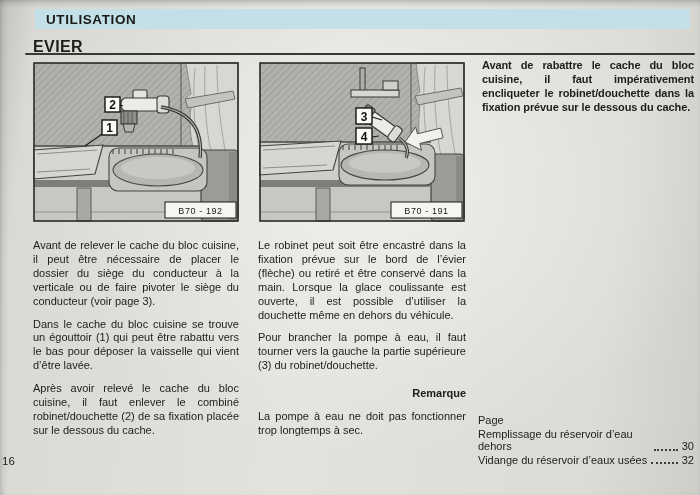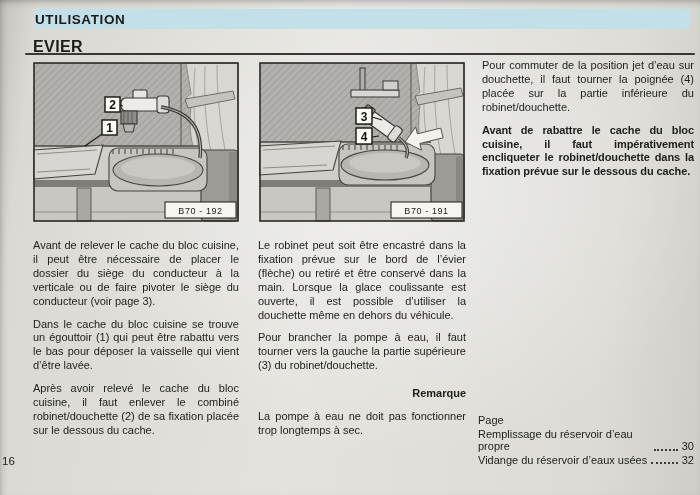--- a/index.html
+++ b/index.html
@@ -9,21 +9,21 @@
     color:#1d1d1b;
     background:
       radial-gradient(ellipse at 55% 38%, rgba(255,255,255,0.45), rgba(255,255,255,0) 62%),
       linear-gradient(97deg,#c3c2bd 0,#dad9d4 5%,#e3e2dd 45%,#dcdbd6 85%,#cecdc8 100%);
     box-shadow:inset 0 6px 8px -6px rgba(0,0,0,.35), inset 6px 0 10px -7px rgba(0,0,0,.3);
   }
   .abs{position:absolute;}
   
   .header-bar{left:35px;top:9px;width:655px;height:20px;background:#c3dfe8;
     display:flex;align-items:center;}
-  .header-title{font-size:13.5px;font-weight:bold;letter-spacing:.6px;color:#1a1a18;}
+  .header-title{font-size:13.5px;font-weight:bold;letter-spacing:.6px;padding-left:11px;color:#1a1a18;}
   .section-title{left:33px;top:38px;font-size:16px;font-weight:bold;letter-spacing:.4px;}
   .rule{left:25px;top:53px;width:670px;height:2px;background:#393834;border-radius:1px;}
   
   .col{font-size:11px;line-height:13.9px;text-align:justify;}
   .col p{margin:0 0 9px 0;}
   .col-left{left:33px;top:239px;width:206px;}
   .col-mid{left:258px;top:239px;width:208px;}
   .col-right{left:482px;top:59px;width:212px;}
   .bold-para{font-weight:bold;letter-spacing:-.1px;}
   .note-head{font-weight:bold;margin:14px 0 9px 0 !important;text-align:right;}
@@ -168,41 +168,40 @@
   <line x1="113" y1="75" x2="120" y2="74" stroke="#1c1c18" stroke-width="1.2"></line>
   <rect x="97" y="66" width="16" height="16" fill="#fcfbf8" stroke="#14140f" stroke-width="1.4"></rect>
   <text class="callout" x="105" y="78.5" text-anchor="middle">4</text>
 
   <rect x="132" y="140" width="71" height="16" fill="#f6f5f1" stroke="#1a1a16" stroke-width="1"></rect>
   <text class="figid" x="167.5" y="151.5" text-anchor="middle">B70 - 191</text>
   <rect x="1" y="1" width="204" height="158" fill="none" stroke="#2b2a26" stroke-width="1.6"></rect>
 </svg>
 
 <div class="abs col col-right">
-  <p>Pour commuter de la position jet d’eau sur douchette, il faut tourner la poignée (4) placée sur la partie inférieure du robinet/douchette.</p>
   <p class="bold-para">Avant de rabattre le cache du bloc cuisine, il faut impérativement encliqueter le robinet/douchette dans la fixation prévue sur le dessous du cache.</p>
 </div>
 
 <div class="abs col col-left">
   <p>Avant de relever le cache du bloc cuisine, il peut être nécessaire de placer le dossier du siège du conducteur à la verticale ou de faire pivoter le siège du conducteur (voir page 3).</p>
   <p>Dans le cache du bloc cuisine se trouve un égouttoir (1) qui peut être rabattu vers le bas pour déposer la vaisselle qui vient d’être lavée.</p>
   <p>Après avoir relevé le cache du bloc cuisine, il faut enlever le combiné robinet/douchette (2) de sa fixation placée sur le dessous du cache.</p>
 </div>
 
 <div class="abs col col-mid">
   <p>Le robinet peut soit être encastré dans la fixation prévue sur le bord de l’évier (flèche) ou retiré et être conservé dans la main. Lorsque la glace coulissante est ouverte, il est possible d’utiliser la douchette même en dehors du véhicule.</p>
   <p>Pour brancher la pompe à eau, il faut tourner vers la gauche la partie supérieure (3) du robinet/douchette.</p>
   <p class="note-head">Remarque</p>
   <p>La pompe à eau ne doit pas fonctionner trop longtemps à sec.</p>
 </div>
 
 <div class="abs index">
   <div class="idx-pagehead">Page</div>
   <div class="idx-entry">
-    <span class="idx-label">Remplissage du réservoir d’eau propre</span>
+    <span class="idx-label">Remplissage du réservoir d’eau dehors</span>
     <span class="idx-leader"></span>
     <span class="idx-page">30</span>
   </div>
   <div class="idx-entry">
     <span class="idx-label">Vidange du réservoir d’eaux usées</span>
     <span class="idx-leader"></span>
     <span class="idx-page">32</span>
   </div>
 </div>
 

